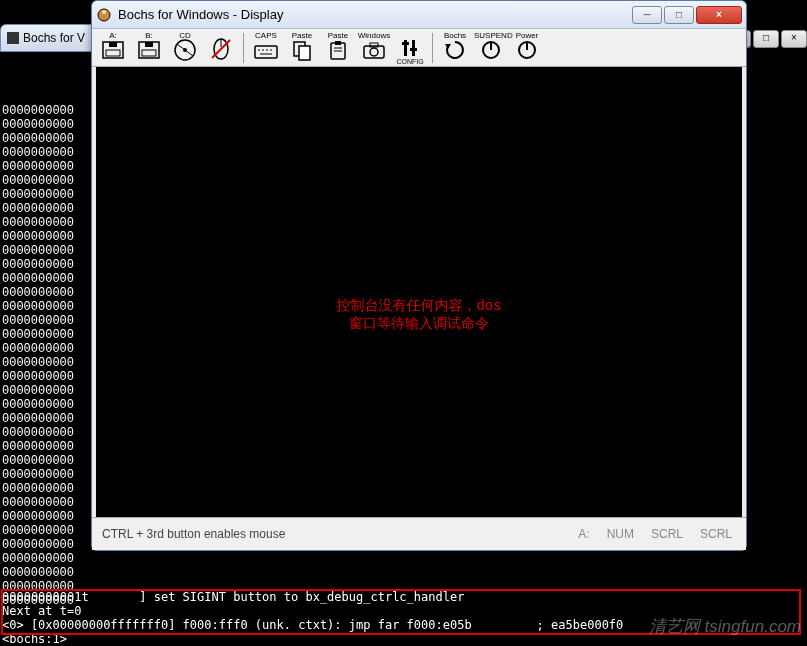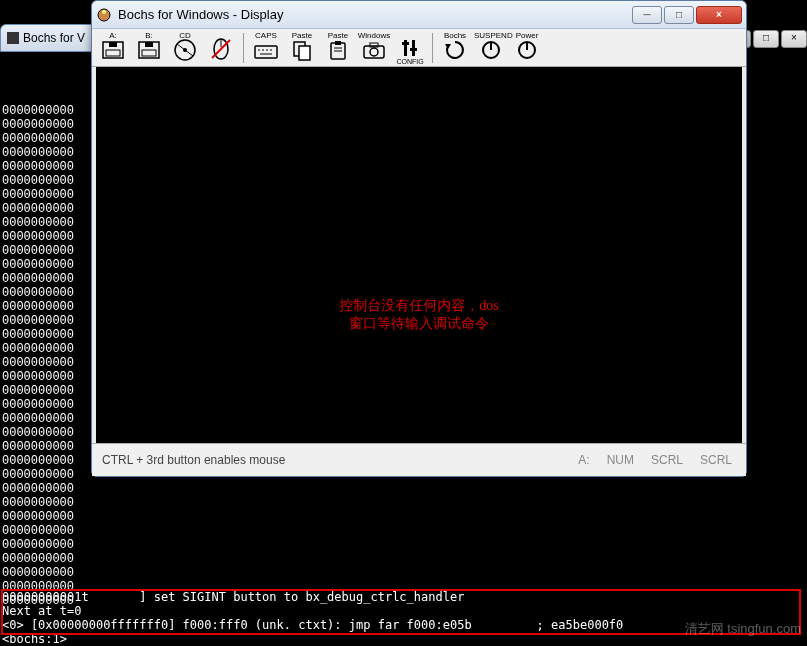--- a/index.html
+++ b/index.html
@@ -46,26 +46,26 @@
 .red-box {
   position: absolute;
   left: 1px; right: 6px;
   top: 589px; height: 46px;
   border: 2px solid #d00;
   pointer-events: none;
 }
 .watermark {
   position: absolute; right: 6px; bottom: 8px;
   color: rgba(255,255,255,0.35);
-  font-size: 13px; 
+  font-size: 17px; font-style: italic;
 }
 .main-window {
   position: absolute;
   left: 91px; top: 0;
-  width: 656px; height: 477px;
+  width: 656px; height: 551px;
   background: #ececec;
   border: 1px solid #5a7aa8;
   border-radius: 6px;
   box-shadow: 0 0 8px rgba(0,0,0,0.5);
   display: flex; flex-direction: column;
 }
 .titlebar {
   height: 28px;
   background: linear-gradient(#eef4fb, #d8e2f0);
   border-bottom: 1px solid #b0c0d8;
@@ -122,21 +122,21 @@
   background: #000;
   margin: 0 4px;
   position: relative;
   overflow: hidden;
 }
 .overlay-text {
   position: absolute;
   top: 230px; left: 0; right: 0;
   text-align: center;
   color: #d00;
-  font-family: Liberation Serif, serif;
+  font-family: Liberation Mono, monospace;
   font-size: 14px; line-height: 18px;
   white-space: pre;
 }
 .statusbar {
   height: 22px;
   background: #f0f0f0;
   border-top: 1px solid #aaa;
   display: flex; align-items: center;
   font-size: 12px; color: #444;
   padding: 16px 6px;

